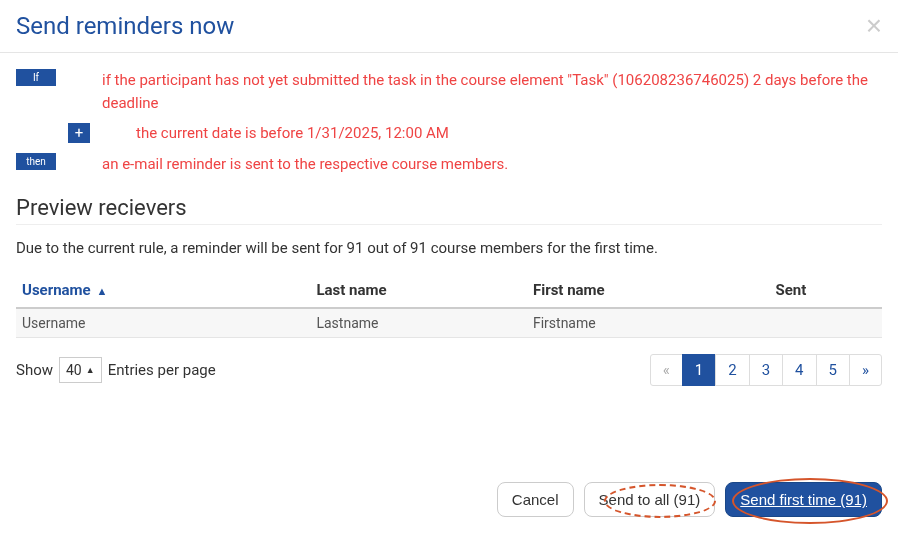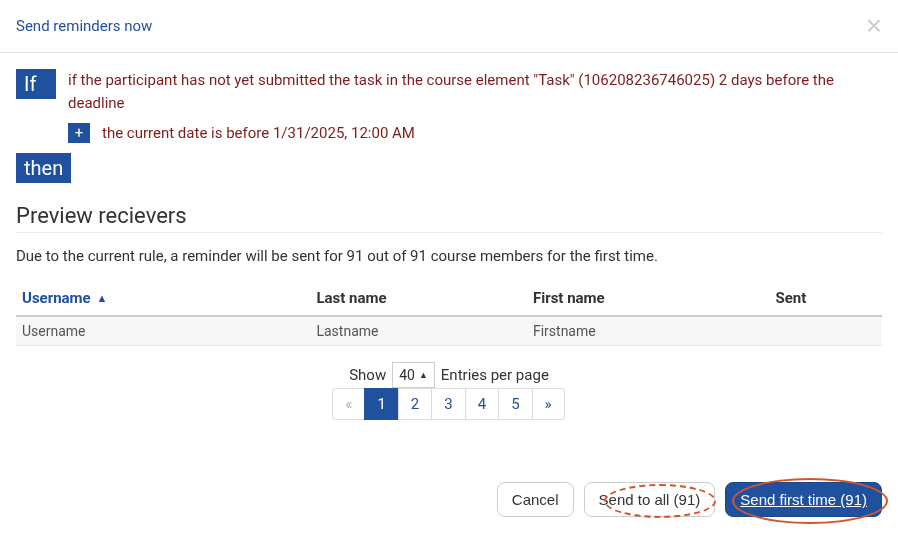--- a/index.html
+++ b/index.html
@@ -18,21 +18,21 @@
 }
 .modal-header {
   padding: 12px 16px;
   border-bottom: 1px solid #e5e5e5;
   display: flex;
   justify-content: space-between;
   align-items: center;
 }
 .modal-title {
   color: #20519f;
-  font-size: 15px;
+  font-size: 24px;
   font-weight: 400;
 }
 .close-btn {
   color: #ccc;
   font-size: 28px;
   line-height: 1;
   cursor: pointer;
   border: none;
   background: none;
 }
@@ -45,36 +45,37 @@
 .rule-row {
   display: flex;
   align-items: flex-start;
   margin-bottom: 8px;
   gap: 12px;
 }
 .rule-tag {
   background: #20519f;
   color: #fff;
   padding: 3px 8px;
-  font-size: 20px;
+  font-size: 10px;
   min-width: 40px;
-  text-align: left;
+  text-align: center;
   flex-shrink: 0;
 }
 .rule-tag.plus {
   min-width: 22px;
   width: 22px;
   text-align: center;
   padding: 1px 0;
   font-size: 15px;
   margin-left: 52px;
 }
 .rule-text {
-  color: #7f1d1d;
+  color: #ef4444;
   line-height: 1.5;
+  margin-left: 34px;
 }
 .sub-row {
   display: flex;
   align-items: center;
   gap: 12px;
   margin-bottom: 8px;
 }
 .section-title {
   font-size: 22px;
   font-weight: 400;
@@ -117,21 +118,20 @@
   font-size: 14px;
 }
 .table tbody tr {
   background: #f7f7f7;
 }
 .table-footer {
   display: flex;
   justify-content: space-between;
   align-items: center;
   margin-top: 16px;
-  flex-direction: column;
 }
 .entries-control {
   display: flex;
   align-items: center;
   gap: 6px;
   color: #333;
 }
 .entries-select {
   border: 1px solid #ccc;
   padding: 4px 6px;
@@ -225,20 +225,21 @@
     <div class="rule-row">
       <div class="rule-tag">If</div>
       <div class="rule-text">if the participant has not yet submitted the task in the course element "Task" (106208236746025) 2 days before the deadline</div>
     </div>
     <div class="sub-row">
       <div class="rule-tag plus">+</div>
       <div class="rule-text">the current date is before 1/31/2025, 12:00 AM</div>
     </div>
     <div class="rule-row">
       <div class="rule-tag">then</div>
+      <div class="rule-text">an e-mail reminder is sent to the respective course members.</div>
     </div>
   </div>
 
   <h2 class="section-title">Preview recievers</h2>
   <div class="summary-text">Due to the current rule, a reminder will be sent for 91 out of 91 course members for the first time.</div>
 
   <table class="table">
     <thead>
       <tr>
         <th class="sortable th-username" style="width:34%">

